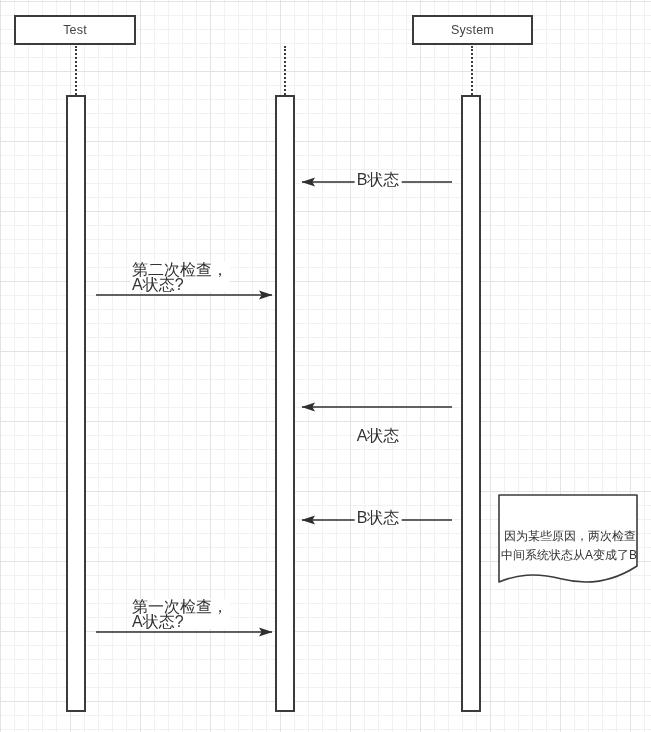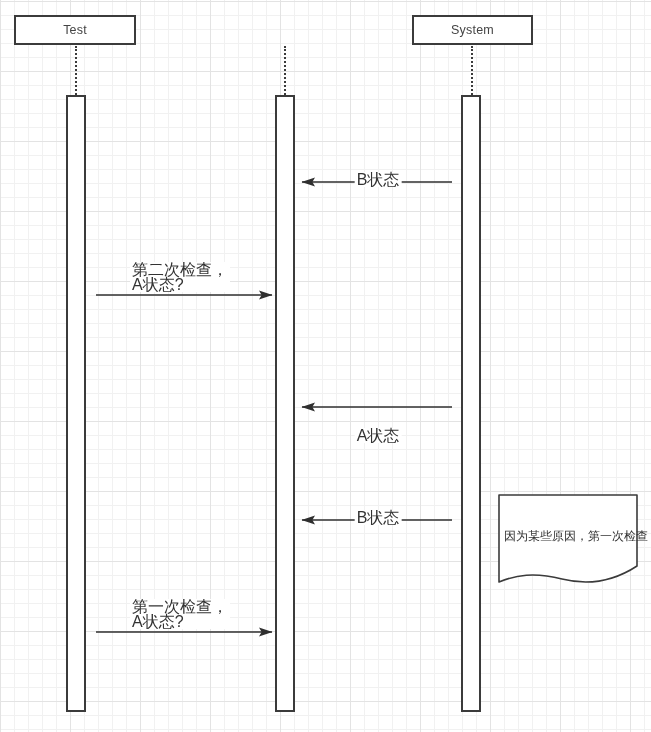--- a/index.html
+++ b/index.html
@@ -149,15 +149,16 @@
   <div class="msg-label" style="left:180px; top:292px;">第二次检查，
 A状态?</div>
 
   <div class="msg-label" style="left:378px; top:412px;margin-top:31px;">A状态</div>
 
   <div class="msg-label" style="left:378px; top:525px;">B状态</div>
 
   <div class="msg-label" style="left:180px; top:629px;">第一次检查，
 A状态?</div>
 
-  <div class="note-text" style="left:504px; top:527px;">因为某些原因，第一次检查</div>
+  <div class="note-text" style="left:504px; top:527px;">因为某些原因，两次检查</div>
+  <div class="note-text" style="left:501px; top:546px;">中间系统状态从A变成了B</div>
 
 </div>
 
 </body></html>

